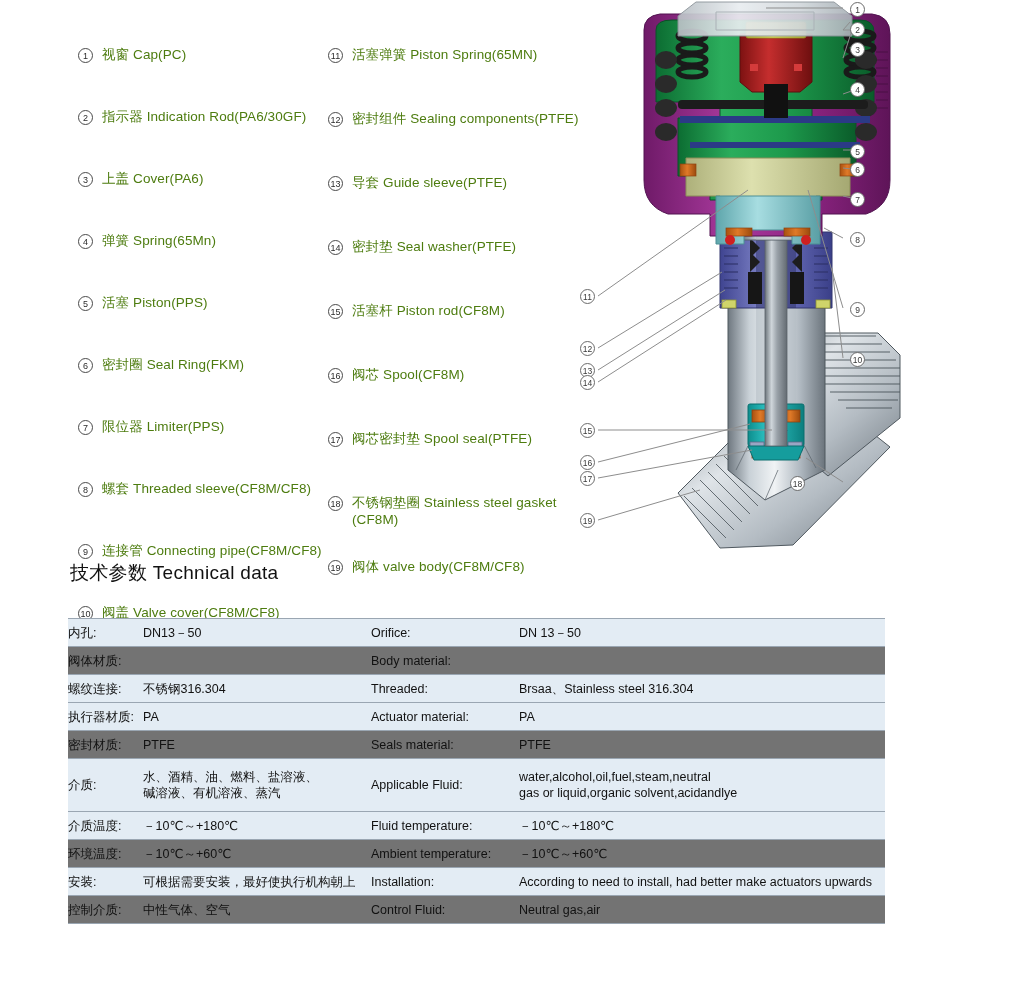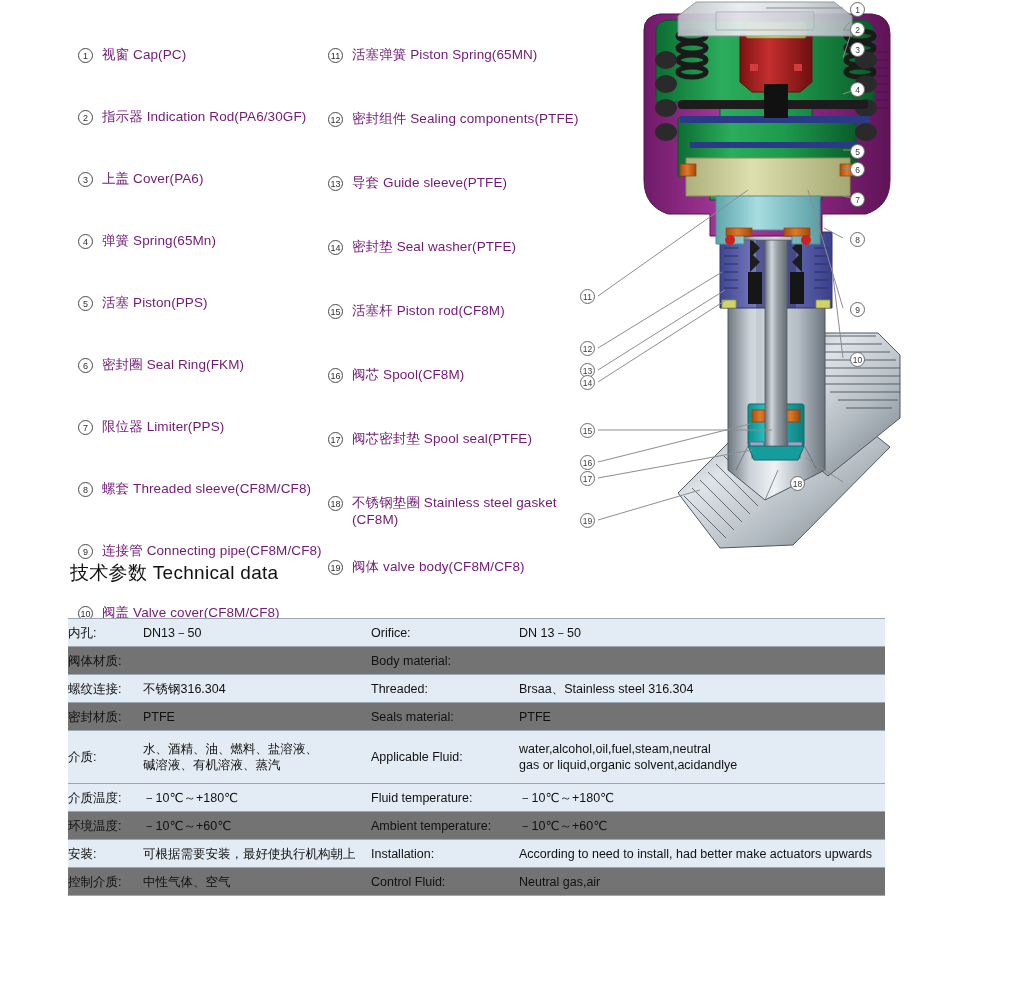--- a/index.html
+++ b/index.html
@@ -18,21 +18,21 @@
   .legend-col{position:absolute;top:0;}
   .legend-col.left{left:0;width:255px;}
   .legend-col.right{left:250px;width:260px;}
   .leg-item{position:relative;min-height:44px;display:flex;align-items:flex-start;}
   .leg-num{
     flex:0 0 auto;width:15px;height:15px;border:1px solid #4a4a4a;border-radius:50%;
     font-size:9px;line-height:14px;text-align:center;color:#2b2b2b;
     margin-right:9px;margin-top:2px;box-sizing:border-box;
     font-family:"Liberation Sans",sans-serif;
   }
-  .leg-txt{font-size:13.5px;line-height:17px;color:#701a75;letter-spacing:.1px;white-space:pre-line;}
+  .leg-txt{font-size:13.5px;line-height:17px;color:#4d7c0f;letter-spacing:.1px;white-space:pre-line;}
 
   
   .diagram{position:absolute;left:560px;top:0px;width:463px;height:600px;}
   .callout{position:absolute;width:15px;height:15px;border:1px solid #6b6b6b;border-radius:50%;
     font-size:8.5px;line-height:14px;text-align:center;color:#3a3a3a;box-sizing:border-box;background:#fff;}
 
   
   .sec-title{position:absolute;left:70px;top:560px;font-size:19px;color:#111;letter-spacing:.3px;}
 
   
@@ -468,20 +468,26 @@
           <td class="c-cnval pad-val"></td>
           <td class="c-enlabel">Body material:</td>
           <td class="c-enval pad-val2"></td>
         </tr>
         <tr class="alt">
           <td class="c-cnlabel">螺纹连接:</td>
           <td class="c-cnval pad-val">不锈钢316.304</td>
           <td class="c-enlabel">Threaded:</td>
           <td class="c-enval pad-val2">Brsaa、Stainless steel 316.304</td>
         </tr>
+        <tr class="alt">
+          <td class="c-cnlabel">执行器材质:</td>
+          <td class="c-cnval pad-val">PA</td>
+          <td class="c-enlabel">Actuator material:</td>
+          <td class="c-enval pad-val2">PA</td>
+        </tr>
         <tr class="plain">
           <td class="c-cnlabel">密封材质:</td>
           <td class="c-cnval pad-val">PTFE</td>
           <td class="c-enlabel">Seals material:</td>
           <td class="c-enval pad-val2">PTFE</td>
         </tr>
         <tr class="alt tall">
           <td class="c-cnlabel two-line">介质:</td>
           <td class="c-cnval pad-val two-line">水、酒精、油、燃料、盐溶液、
 碱溶液、有机溶液、蒸汽</td>

